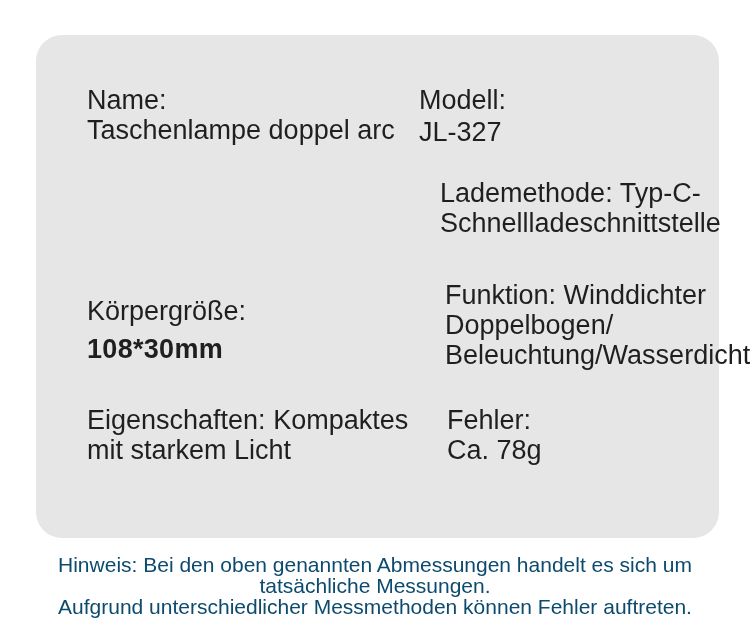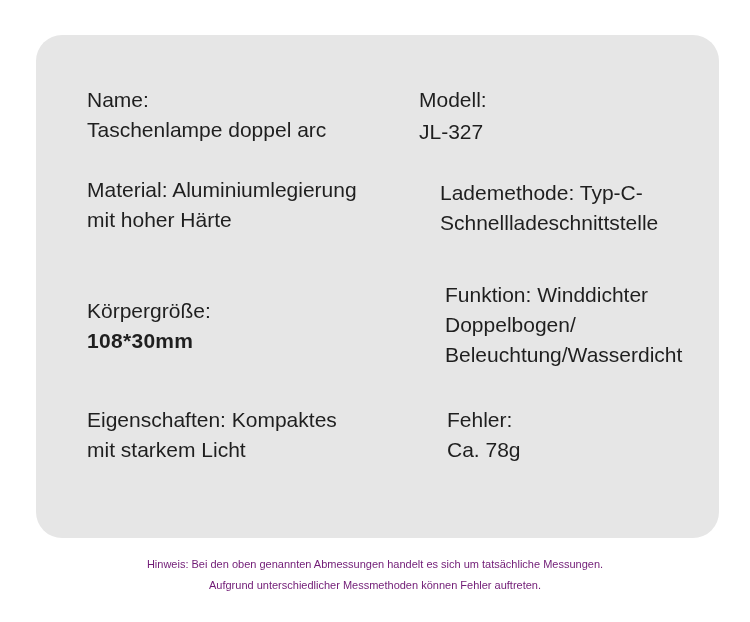--- a/index.html
+++ b/index.html
@@ -21,74 +21,70 @@
     position: absolute;
     left: 36px;
     top: 35px;
     width: 683px;
     height: 503px;
     background: #e6e6e6;
     border-radius: 26px;
   }
   .spec {
     position: absolute;
-    font-size: 21px;
+    font-size: 27px;
     line-height: 30px;
     color: #1f1f1f;
     white-space: nowrap;
   }
   .spec .line { display: block; }
   .spec .bold-value {
     font-weight: bold;
-    margin-top: 0;
+    margin-top: 8px;
     letter-spacing: 0.3px;
   }
   
   .spec-name          { left: 51px;  top: 50px;  }
   .spec-material      { left: 51px;  top: 140px; }
   .spec-koerper       { left: 51px;  top: 261px; }
   .spec-eigenschaften { left: 51px;  top: 370px; }
   
   .spec-modell        { left: 383px; top: 49px;  line-height: 32px; }
   .spec-lademethode   { left: 404px; top: 143px; }
   .spec-funktion      { left: 409px; top: 245px; }
   .spec-gewicht       { left: 411px; top: 370px; }
   .note {
     position: absolute;
     left: 0;
     top: 554px;
     width: 750px;
     text-align: center;
-    font-size: 11px;
+    font-size: 21px;
     line-height: 21px;
-    color: #701a75;
+    color: #0c4a6e;
   }
   .note .line { display: block; }
 </style>
 </head>
 <body>
 
 <div class="stage">
 
   <div class="card">
 
     <div class="spec spec-name">
       <span class="line">Name:</span>
       <span class="line">Taschenlampe doppel arc</span>
     </div>
 
     <div class="spec spec-modell">
       <span class="line">Modell:</span>
       <span class="line">JL-327</span>
     </div>
 
-    <div class="spec spec-material">
-      <span class="line">Material: Aluminiumlegierung</span>
-      <span class="line">mit hoher Härte</span>
-    </div>
 
     <div class="spec spec-lademethode">
       <span class="line">Lademethode: Typ-C-</span>
       <span class="line">Schnellladeschnittstelle</span>
     </div>
 
     <div class="spec spec-koerper">
       <span class="line">Körpergröße:</span>
       <span class="line bold-value">108*30mm</span>
     </div>

